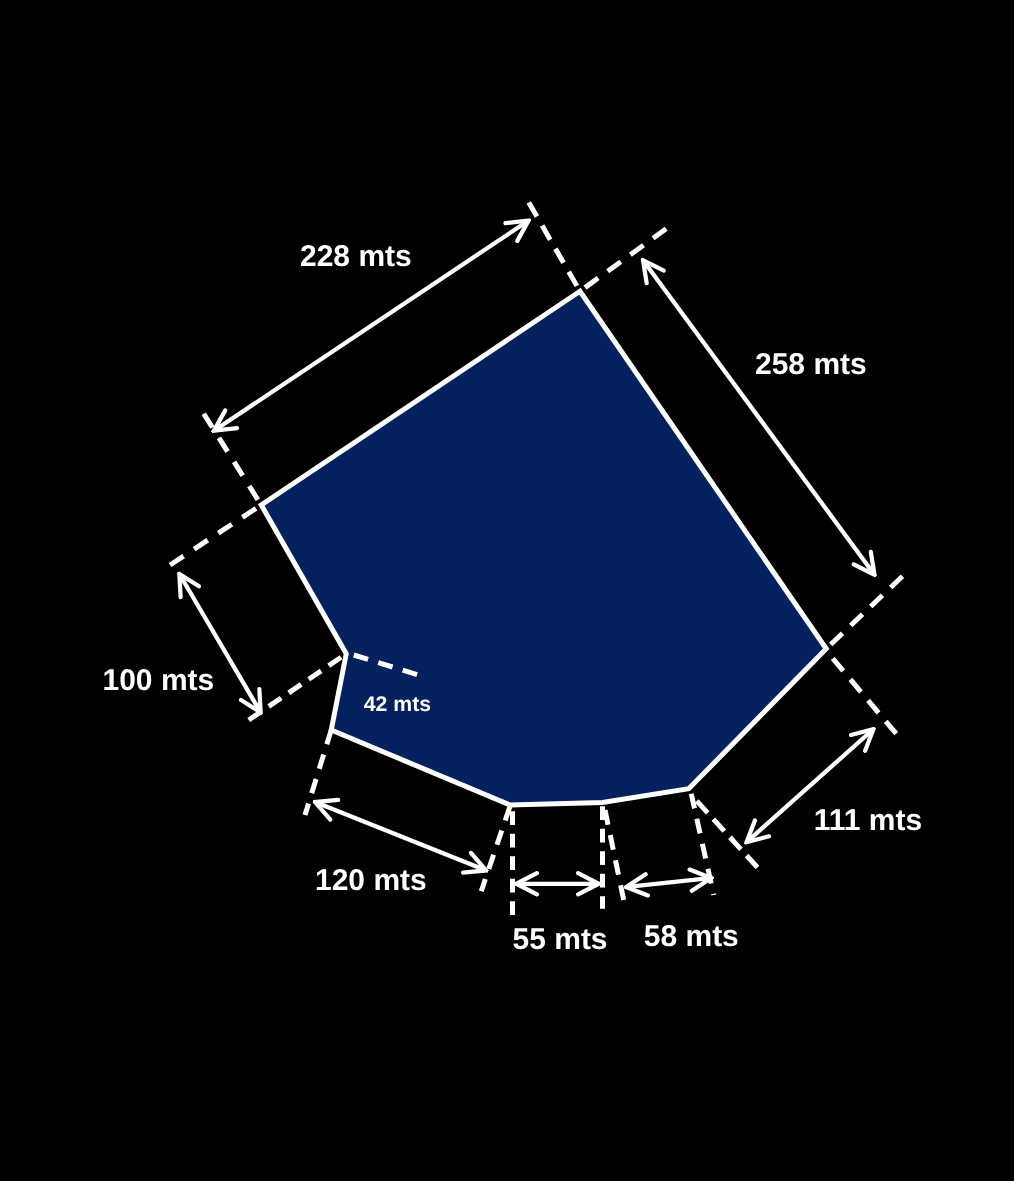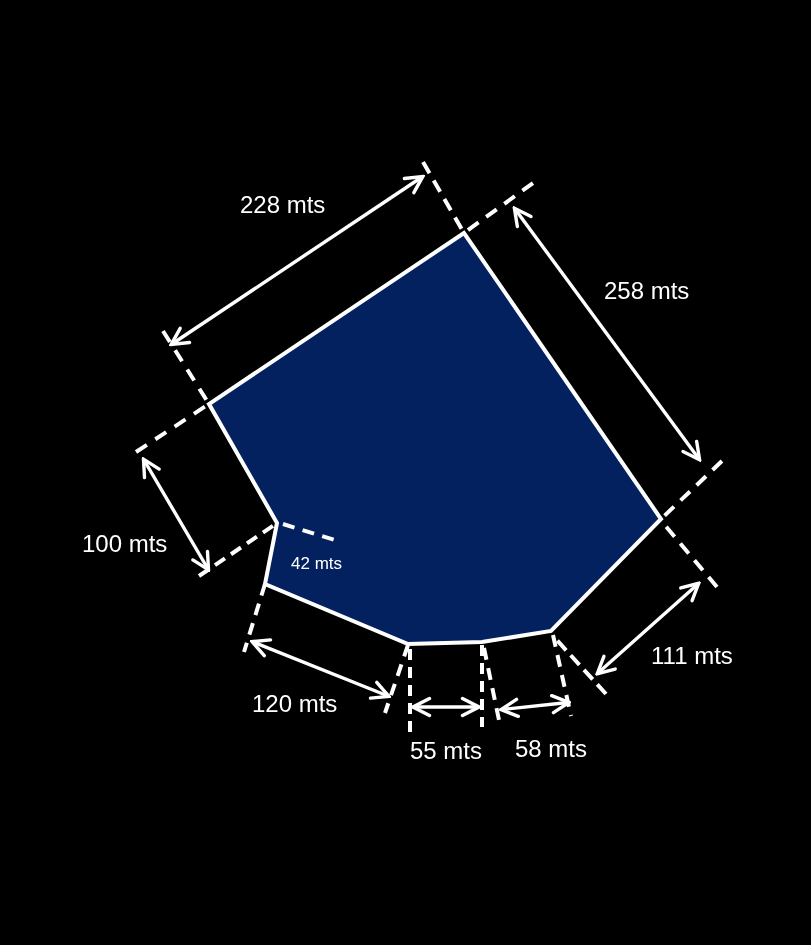--- a/index.html
+++ b/index.html
@@ -1,16 +1,16 @@
 <!DOCTYPE html>
 <html><head>
 <meta charset="utf-8">
 <style>
   html,body{margin:0;padding:0;background:#000;}
-  .stage{width:811px;height:945px;position:relative;background:#000;overflow:hidden;}
+  .stage{width:811px;height:945px;position:relative;background:#000;overflow:hidden;font-weight:bold;}
   svg{display:block;}
   text{font-family:"Liberation Sans",sans-serif;fill:#ffffff;}
 </style>
 </head>
 <body>
 
 <div class="stage">
 <svg width="811" height="945" viewBox="0 0 811 945" xmlns="http://www.w3.org/2000/svg">
   <defs>
     <marker id="ah" viewBox="-22 -12 24 24" refX="-1" refY="0" markerWidth="24" markerHeight="24" orient="auto-start-reverse" markerUnits="userSpaceOnUse">

